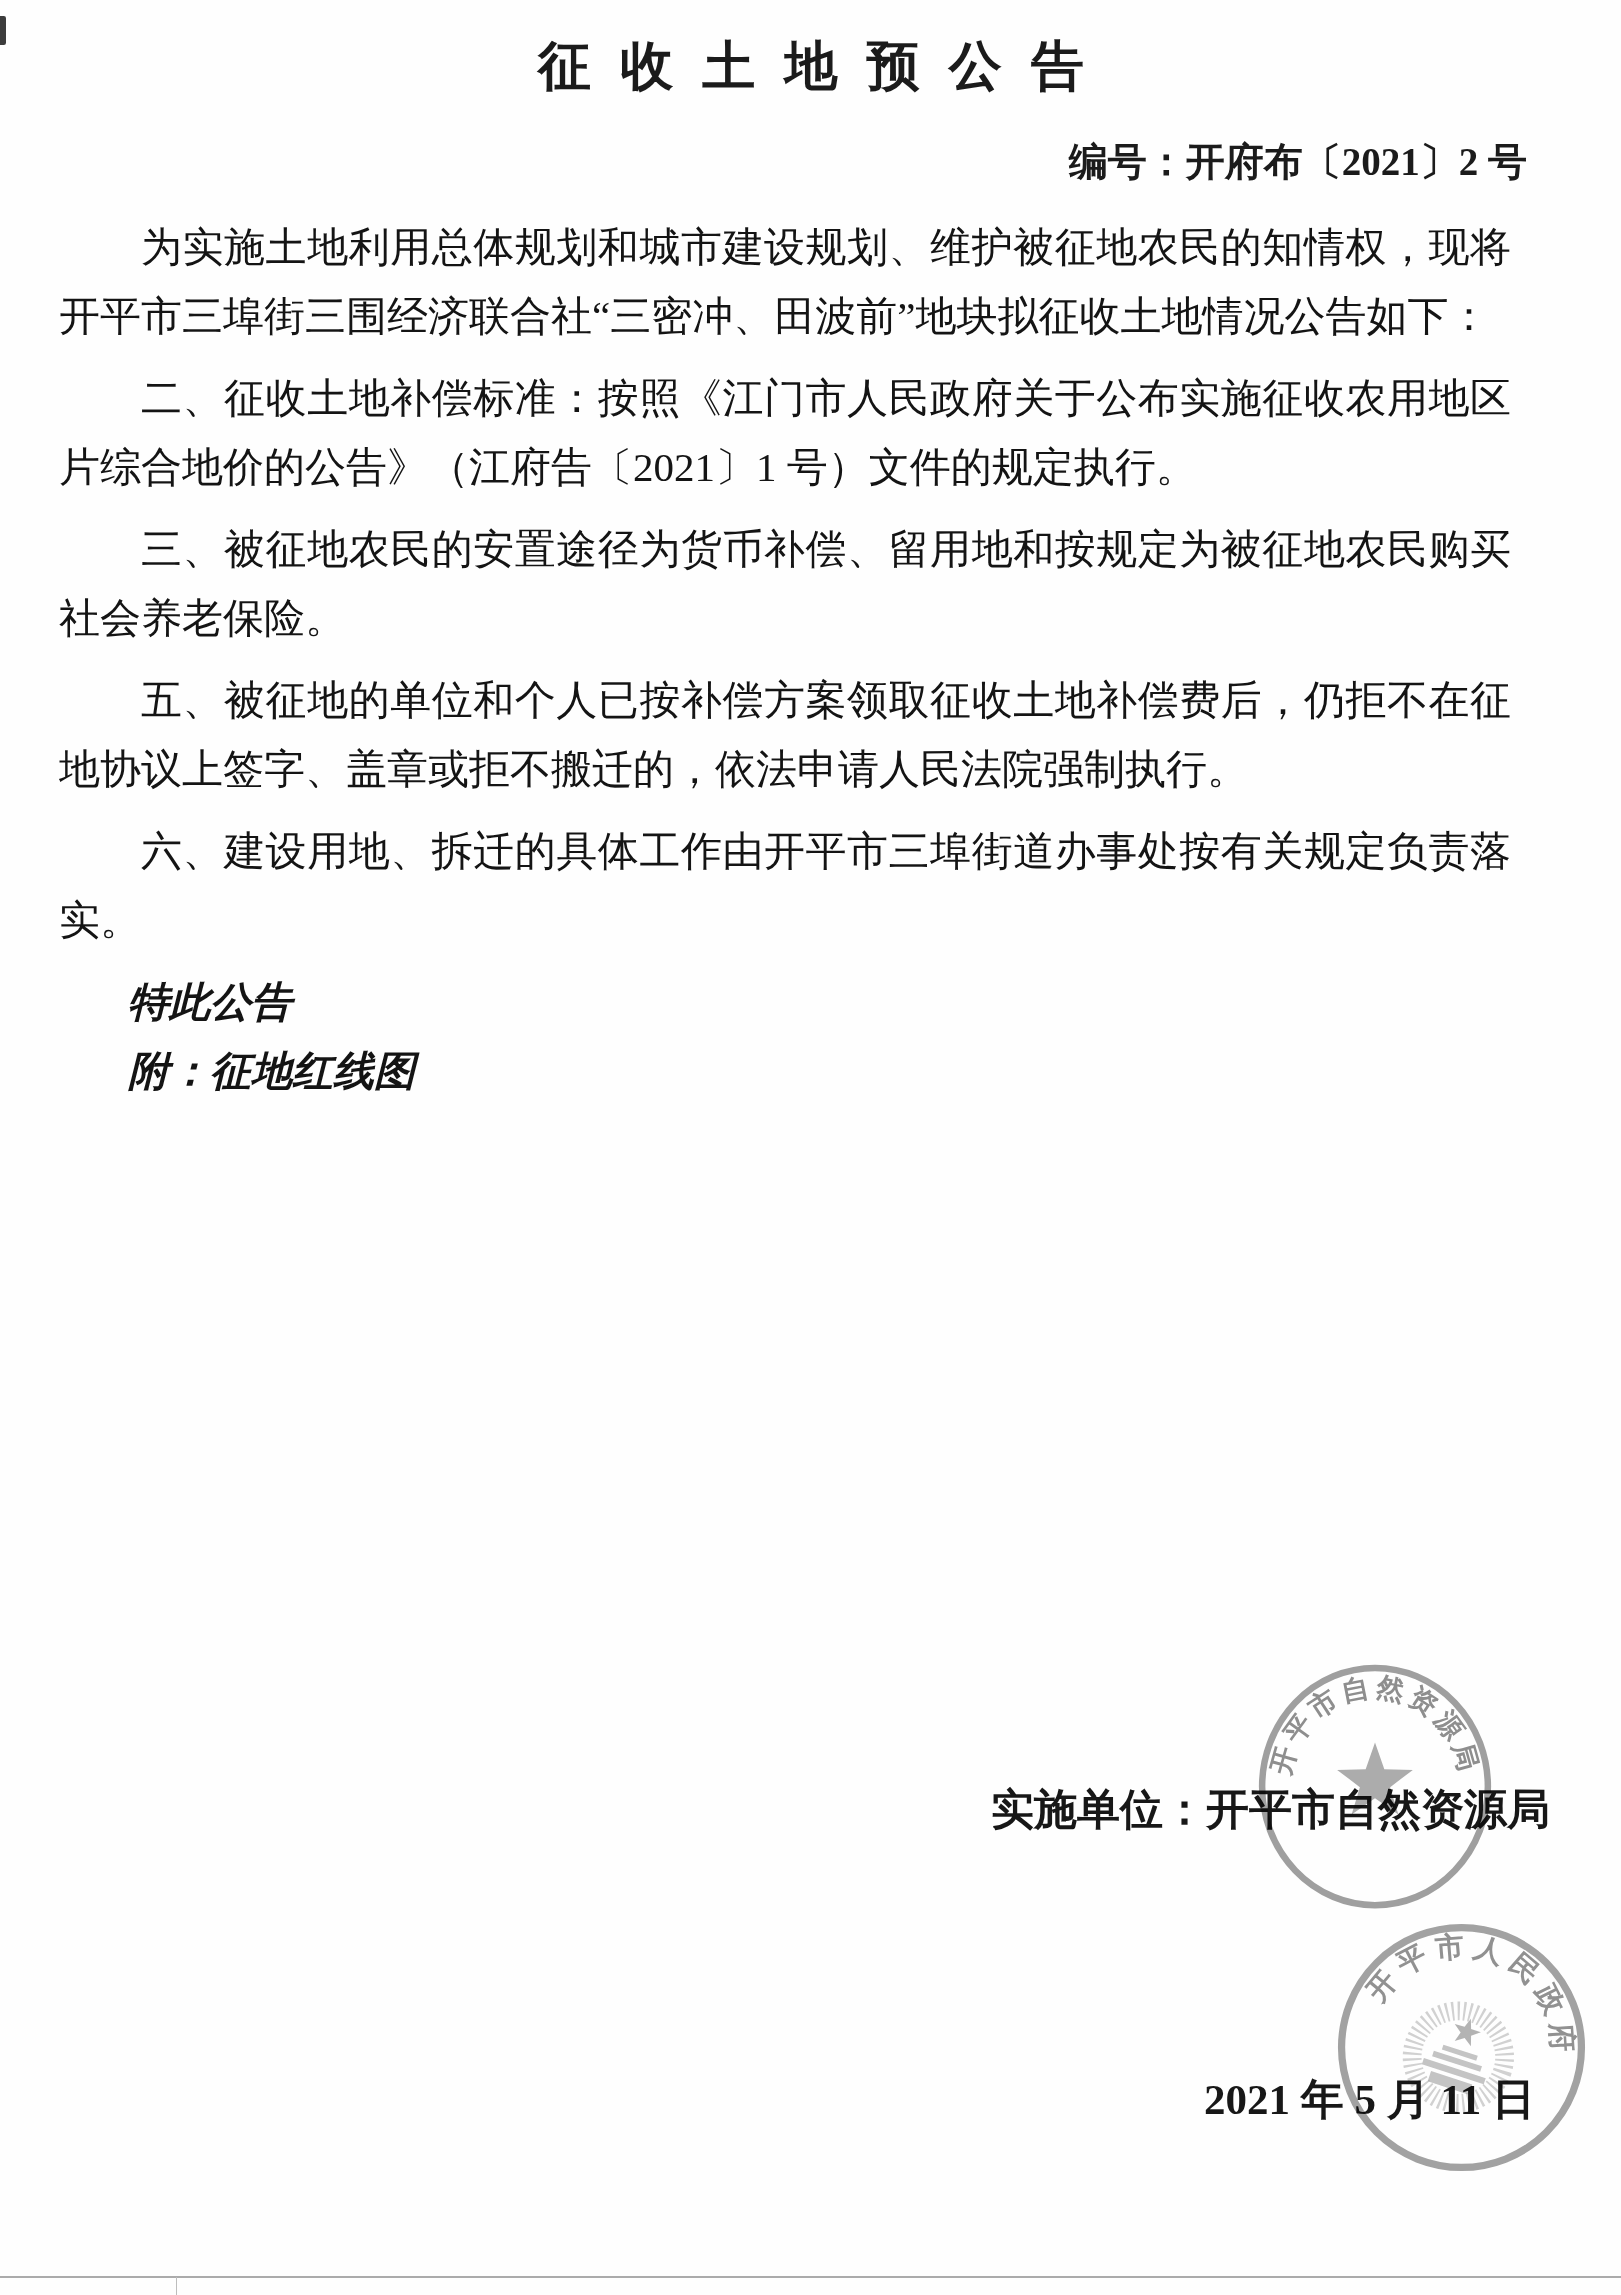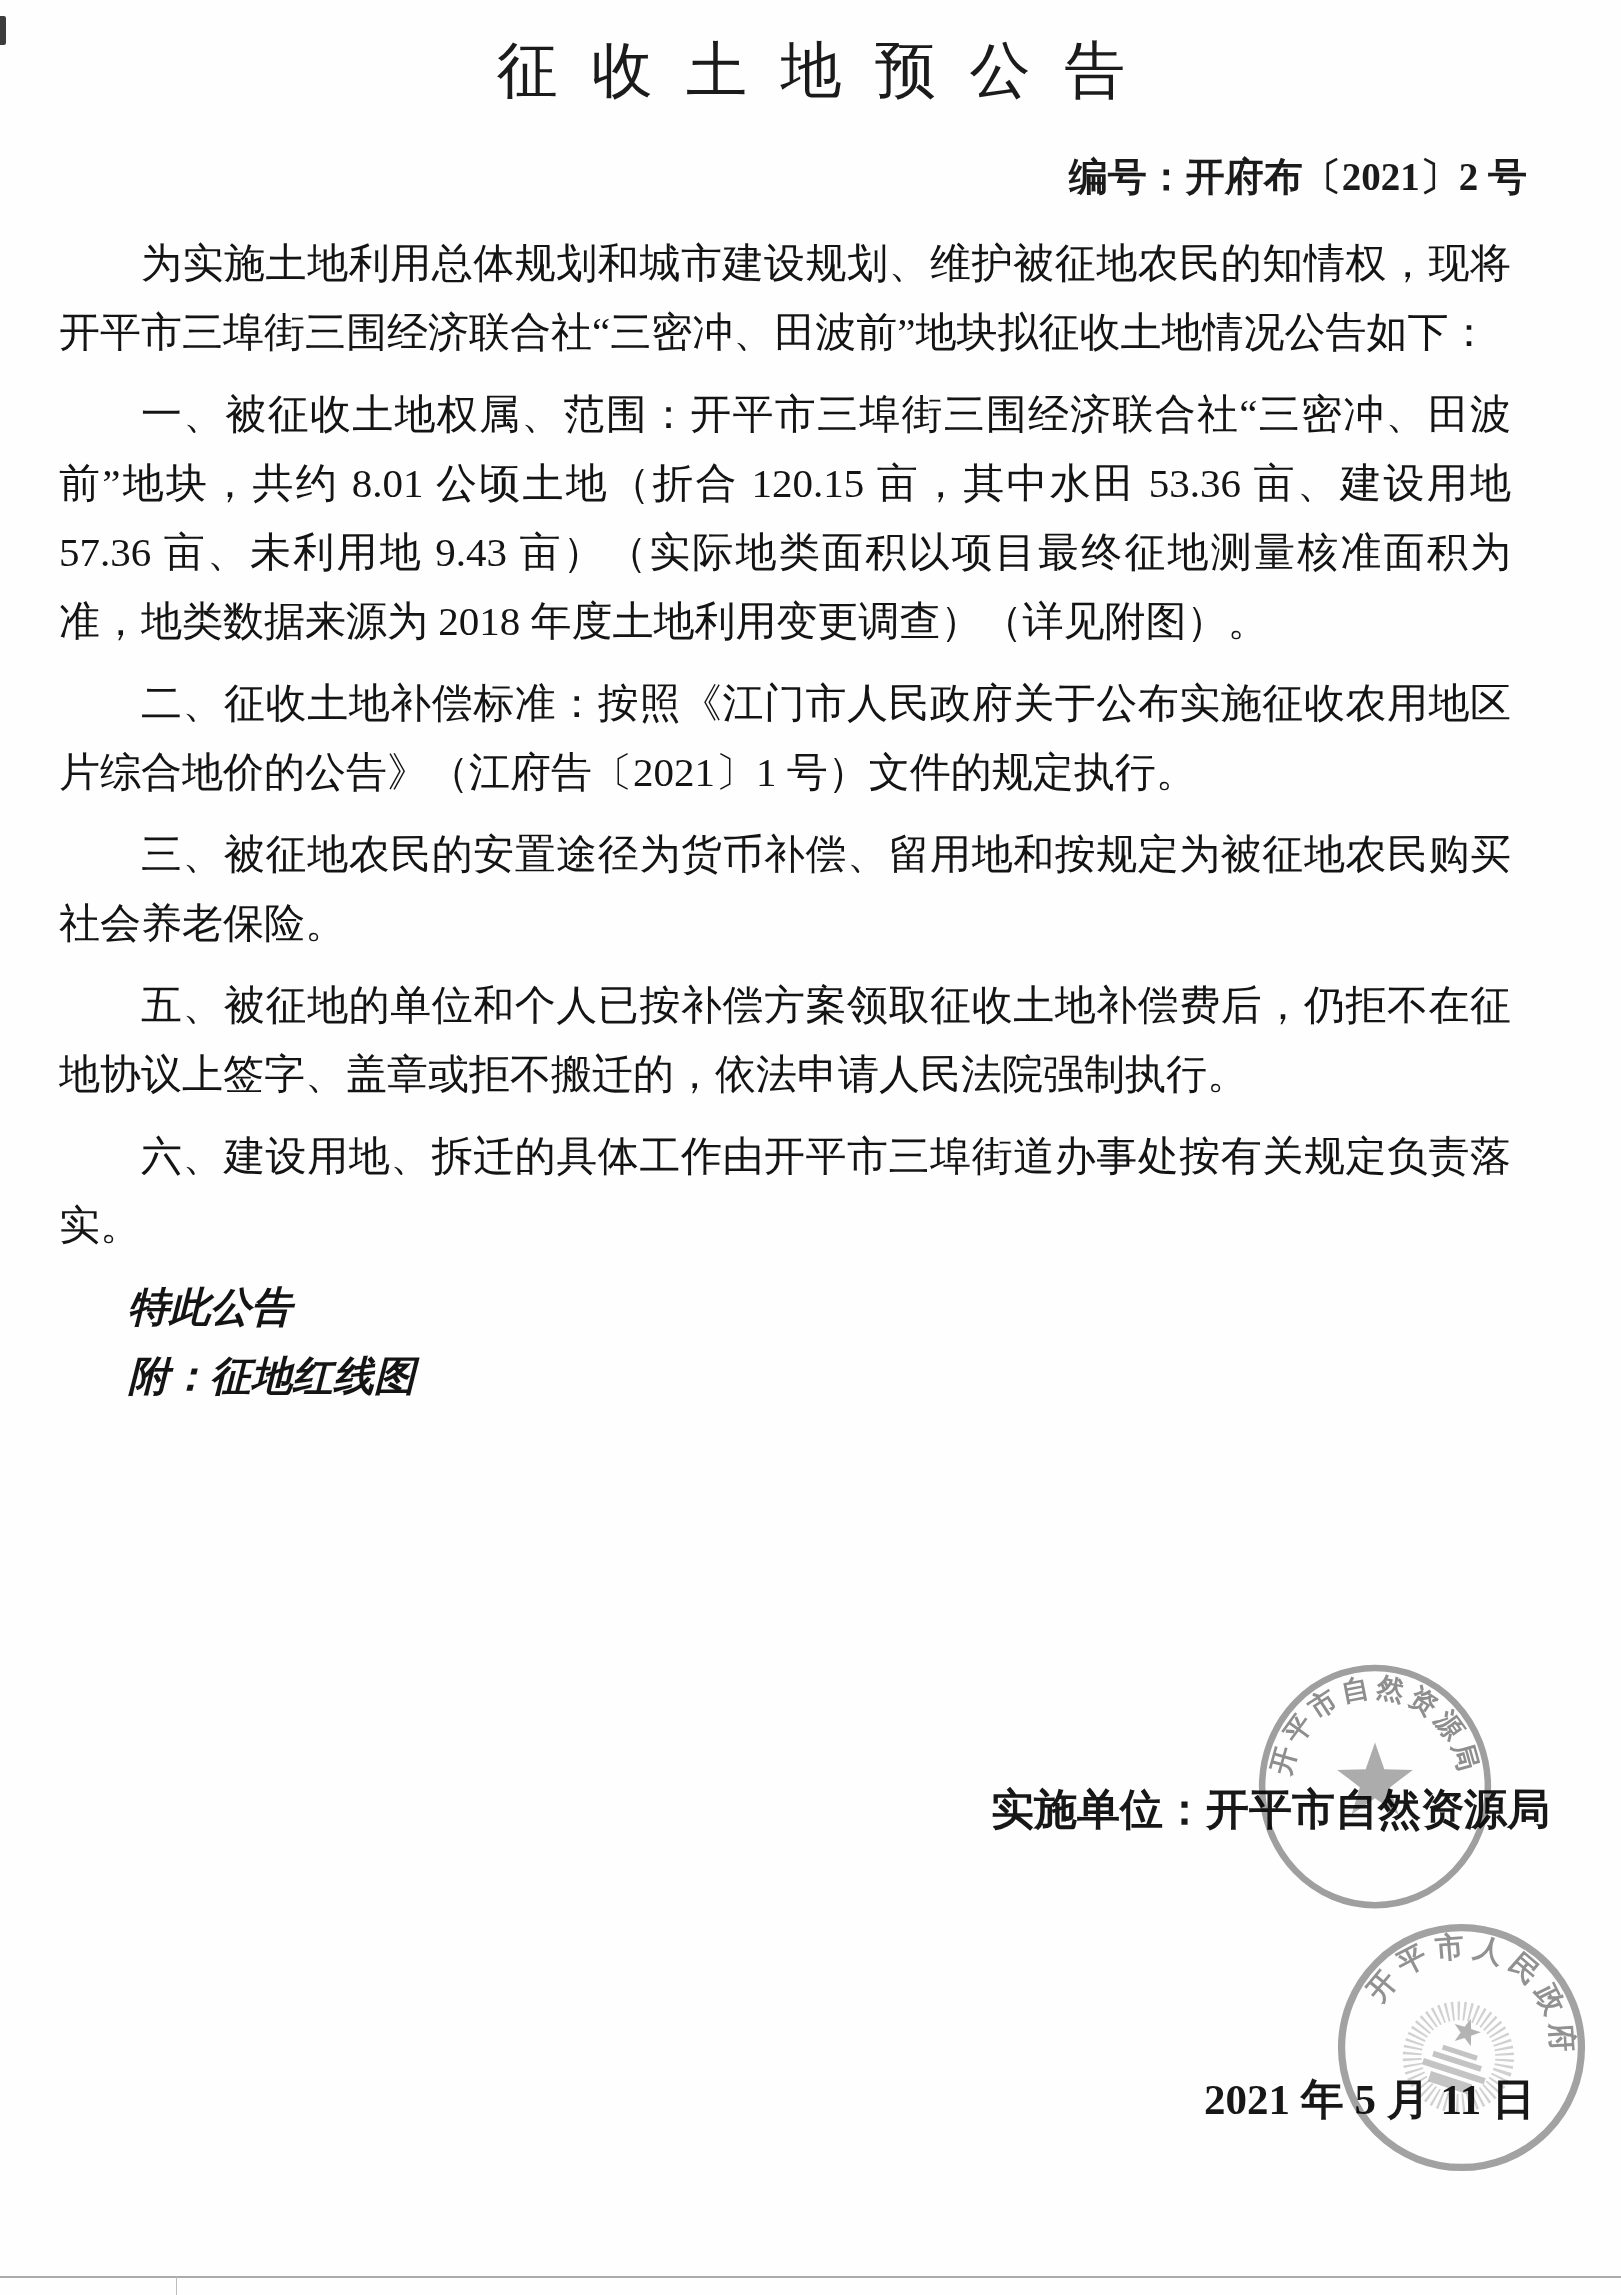--- a/index.html
+++ b/index.html
@@ -9,22 +9,22 @@
     font-family:"Liberation Serif","DejaVu Serif",serif;
     color:#161616;
     position:relative;
     overflow:hidden;
   }
   .page{position:absolute;inset:0;background:#fefefe;}
   .scan-speck{position:absolute;left:0;top:16px;width:5.8px;height:29px;background:#3c3c3c;border-radius:0 2.2px 2.2px 0;}
   .title{
     margin-top:33px;
     text-align:center;
-    font-size:61px;
-    font-weight:400;
+    font-size:53px;
+    font-weight:700;
     letter-spacing:0.55em;
     text-indent:0.55em;
     color:#1b1b1b;
     line-height:1.25;
   }
   .doc-number{
     margin-top:10px;
     padding-right:95px;
     text-align:right;
     font-size:39px;
@@ -85,21 +85,20 @@
 <div class="page">
 
   <div class="scan-speck"></div>
 
   <h1 class="title">征收土地预公告</h1>
 
   <div class="doc-number">编号：开府布〔2021〕2 号</div>
 
   <div class="body-text">
     <p>为实施土地利用总体规划和城市建设规划、维护被征地农民的知情权，现将开平市三埠街三围经济联合社“三密冲、田波前”地块拟征收土地情况公告如下：</p>
-    <p>一、被征收土地权属、范围：开平市三埠街三围经济联合社“三密冲、田波前”地块，共约 8.01 公顷土地（折合 120.15 亩，其中水田 53.36 亩、建设用地 57.36 亩、未利用地 9.43 亩）（实际地类面积以项目最终征地测量核准面积为准，地类数据来源为 2018 年度土地利用变更调查）（详见附图）。</p>
     <p>二、征收土地补偿标准：按照《江门市人民政府关于公布实施征收农用地区片综合地价的公告》（江府告〔2021〕1 号）文件的规定执行。</p>
     <p>三、被征地农民的安置途径为货币补偿、留用地和按规定为被征地农民购买社会养老保险。</p>
     <p>五、被征地的单位和个人已按补偿方案领取征收土地补偿费后，仍拒不在征地协议上签字、盖章或拒不搬迁的，依法申请人民法院强制执行。</p>
     <p>六、建设用地、拆迁的具体工作由开平市三埠街道办事处按有关规定负责落实。</p>
   </div>
 
   <div class="closing-block">
     <p>特此公告</p>
     <p>附：征地红线图</p>
   </div>

